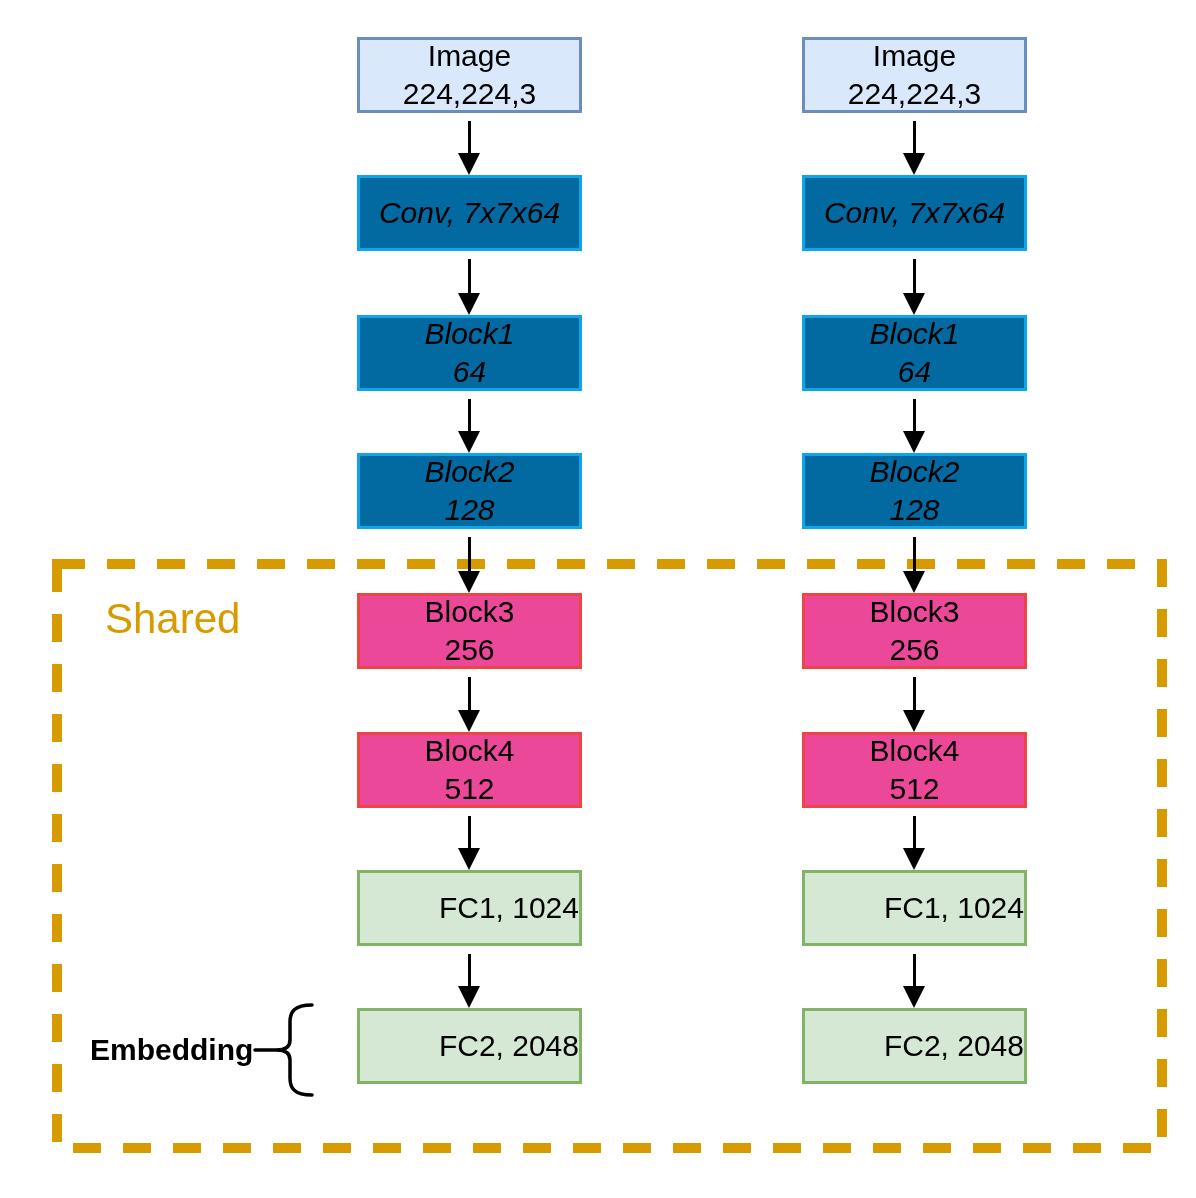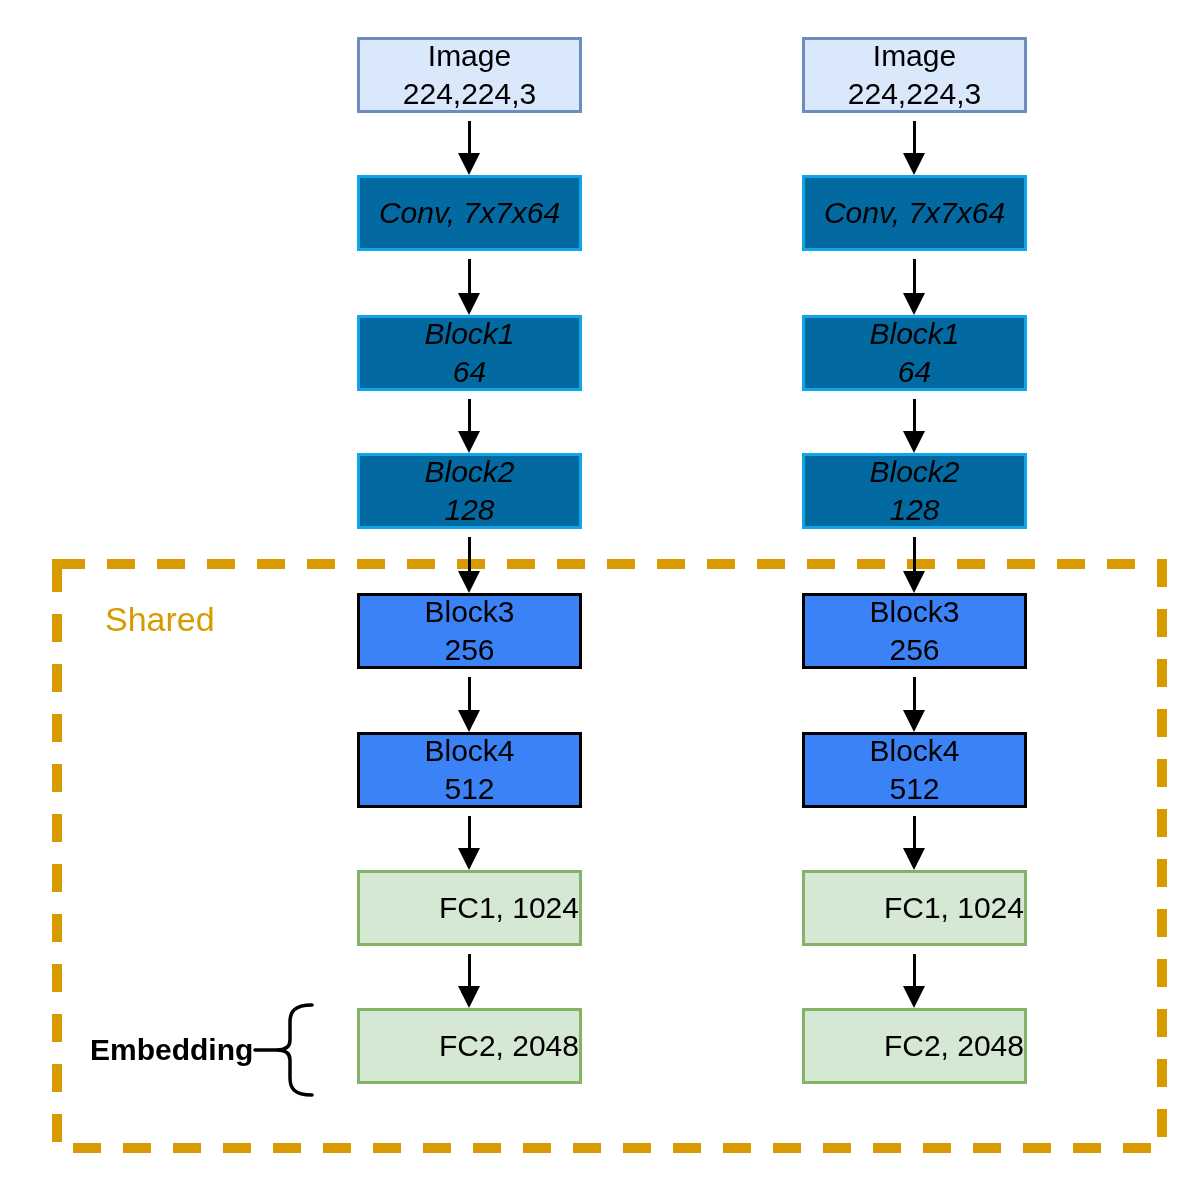--- a/index.html
+++ b/index.html
@@ -31,21 +31,21 @@
     justify-content: center;
     align-items: center;
     font-size: 30px;
     line-height: 38px;
     color: #000000;
     text-align: center;
   }
   .box span:empty { display: none; }
   .c-input  { background: #dae8fc; border: 3px solid #6c8ebf; }
   .c-conv   { background: #0369a1; border: 3px solid #0ea5e9; font-style: italic; }
-  .c-shared { background: #3b82f6; border: 3px solid #000000; }
+  .c-shared { background: #ec4899; border: 3px solid #ef4444; }
   .c-fc     { background: #d5e8d4; border: 3px solid #82b366; align-items: flex-end; }
 
   
   .arrow {
     position: absolute;
     width: 24px;
     display: flex;
     flex-direction: column;
     align-items: center;
   }
@@ -60,21 +60,21 @@
     border-left: 11px solid transparent;
     border-right: 11px solid transparent;
     border-top: 22px solid #000000;
   }
 
   
   .shared-label {
     position: absolute;
     left: 105px;
     top: 589px;
-    font-size: 34px;
+    font-size: 42px;
     line-height: 60px;
     color: #d79b00;
     white-space: nowrap;
     text-align: right;
   }
   .embedding-label {
     position: absolute;
     left: 90px;
     top: 1033px;
     font-size: 30px;

